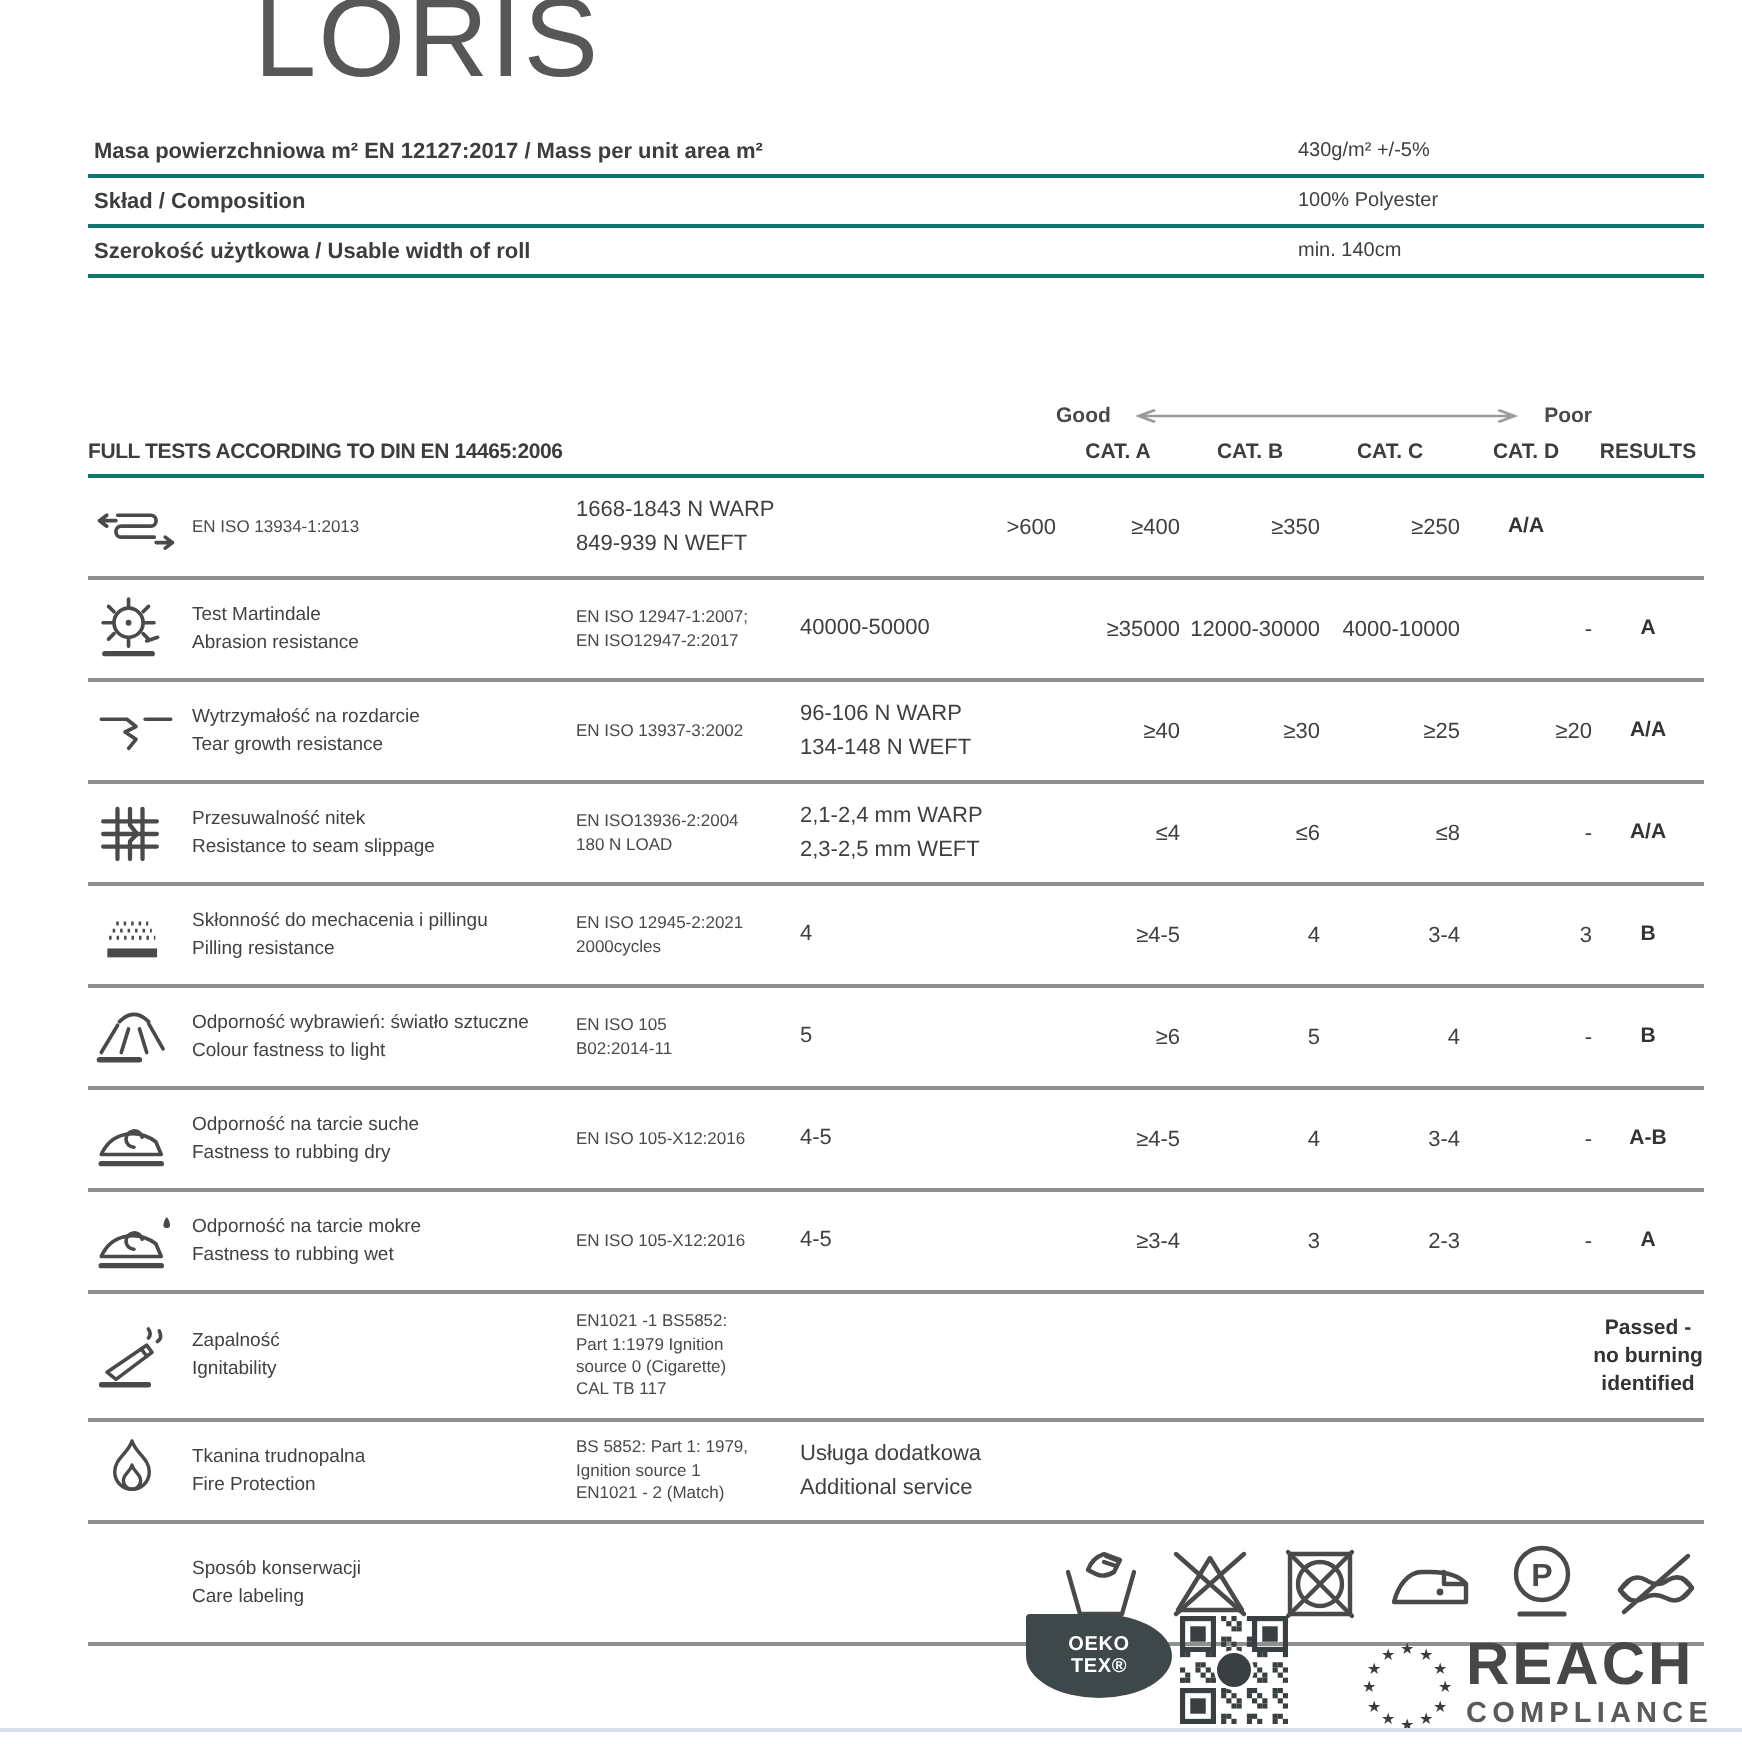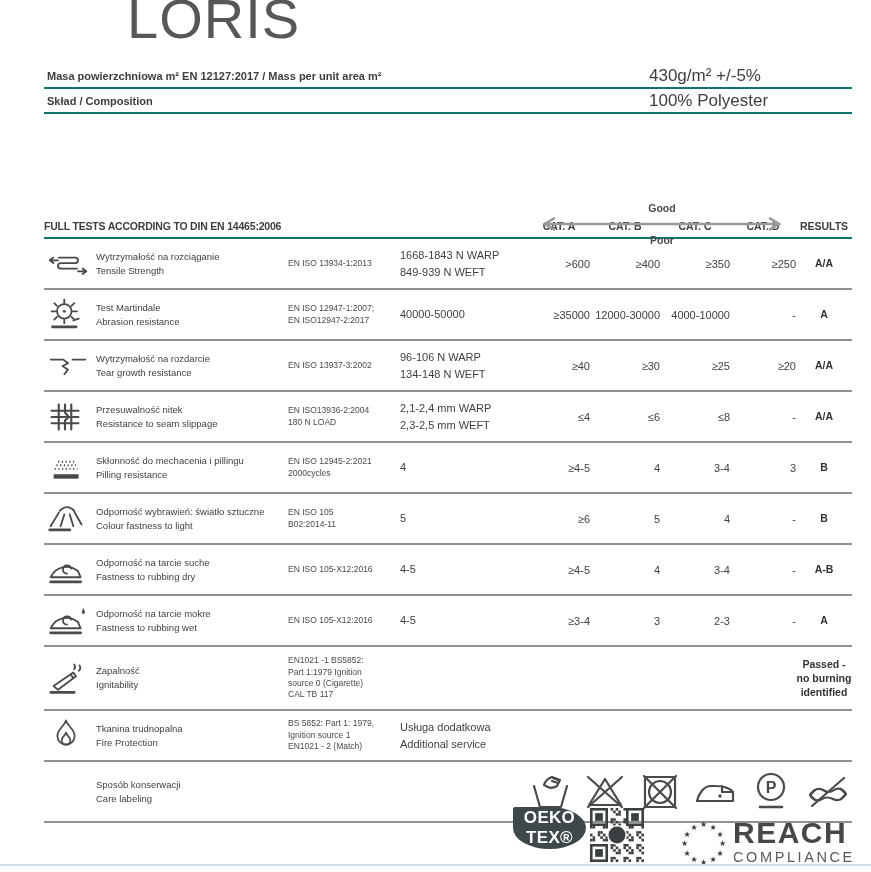--- a/index.html
+++ b/index.html
@@ -5,26 +5,26 @@
   html,body{margin:0;padding:0;background:#fff;}
   .page{position:relative;width:871px;height:872px;background:#fff;overflow:hidden;
         font-family:"Liberation Sans",sans-serif;color:#3f3f3f;}
   .title{position:absolute;left:127px;top:-9px;font-size:56px;font-weight:400;
          color:#575757;letter-spacing:1px;line-height:1;}
   
   .spec{position:absolute;left:44px;top:64px;width:808px;}
   .spec-row{display:flex;align-items:center;border-bottom:2px solid #0f766e;
             height:23px;padding-left:3px;}
   .spec-label{flex:0 0 602px;font-size:11px;font-weight:bold;color:#3d3d3d;}
-  .spec-value{flex:1;font-size:17px;color:#404040;}
+  .spec-value{flex:1;font-size:10px;color:#404040;}
   
   .tests{position:absolute;left:44px;top:202px;width:808px;}
   .goodpoor{position:relative;height:18px;}
   .gp-inner{position:absolute;left:484px;width:268px;top:0;display:flex;align-items:center;
-            font-size:10.5px;font-weight:bold;color:#4a4a4a;flex-direction:column;}
+            font-size:10.5px;font-weight:bold;color:#4a4a4a;}
   .gp-arrow{flex:1;margin:0 5px;height:10px;}
   .thead{display:grid;grid-template-columns:52px 192px 112px 128px 62px 70px 70px 66px 56px;
          align-items:end;padding-bottom:5px;border-bottom:2px solid #0f766e;}
   .thead-title{grid-column:1/5;font-size:10.5px;font-weight:bold;color:#3d3d3d;letter-spacing:-0.2px;}
   .thead-cat{text-align:center;font-size:10.5px;font-weight:bold;color:#3d3d3d;}
   .trow{display:grid;grid-template-columns:52px 192px 112px 128px 62px 70px 70px 66px 56px;
         align-items:center;border-bottom:2px solid #909090;min-height:45px;padding:2px 0;}
   .trow.tall{min-height:58px;}
   .c-icon{display:flex;justify-content:flex-start;padding-left:3px;}
   .c-name{font-size:9.5px;line-height:1.45;color:#424242;}
@@ -32,47 +32,51 @@
   .c-val{font-size:11px;line-height:1.5;color:#3f3f3f;}
   .c-cat{text-align:right;font-size:11px;color:#404040;}
   .c-res{text-align:center;font-size:10.5px;font-weight:bold;color:#333;line-height:1.35;}
   .pre{white-space:pre-line;}
   .care-icons{grid-column:5/10;display:flex;justify-content:space-between;
               align-items:center;padding:0 2px;}
   .care-icons svg{display:block;}
   
   .oeko{position:absolute;left:513px;top:807px;width:73px;height:42px;background:#3e4749;
         border-radius:2px 52% 52% 52%;display:flex;flex-direction:column;align-items:center;
-        justify-content:center;color:#fff;font-weight:bold;font-size:17px;line-height:1.15;
+        justify-content:center;color:#fff;font-weight:bold;font-size:10px;line-height:1.15;
         letter-spacing:0.3px;}
   .qr{position:absolute;left:590px;top:808px;}
   .stars{position:absolute;left:682px;top:822px;width:46px;height:46px;}
   .stars span{position:absolute;font-size:8px;color:#3c3c3c;}
   .reach{position:absolute;left:733px;top:818px;}
   .reach-title{font-size:30px;font-weight:600;color:#474747;letter-spacing:1.5px;line-height:1;}
-  .reach-sub{font-size:14.5px;font-weight:400;color:#5a5a5a;letter-spacing:2.6px;margin-top:1px;}
+  .reach-sub{font-size:14.5px;font-weight:700;color:#5a5a5a;letter-spacing:2.6px;margin-top:1px;}
   .bottom-line{position:absolute;left:0;top:864px;width:871px;height:2px;background:#d6dfe7;}
   svg.ic{stroke:#4a4a4a;stroke-width:2;fill:none;stroke-linecap:round;stroke-linejoin:round;}
   svg.care{stroke:#4a4a4a;stroke-width:2.2;fill:none;stroke-linecap:round;stroke-linejoin:round;}
 </style>
 </head>
 <body>
 
 <div class="page">
 
   <div class="title">LORIS</div>
 
   <div class="spec">
     <div class="spec-row">
       <div class="spec-label">Masa powierzchniowa m² EN 12127:2017 / Mass per unit area m²</div>
       <div class="spec-value">430g/m² +/-5%</div>
     </div>
     <div class="spec-row">
       <div class="spec-label">Skład / Composition</div>
       <div class="spec-value">100% Polyester</div>
+    </div>
+    <div class="spec-row">
+      <div class="spec-label">Szerokość użytkowa / Usable width of roll</div>
+      <div class="spec-value">min. 140cm</div>
     </div>
   </div>
 
   <div class="tests">
     <div class="goodpoor">
       <div class="gp-inner">
         <span>Good</span>
         <svg class="gp-arrow" viewBox="0 0 130 10" preserveAspectRatio="none">
             <path d="M6 5 H124 M11 2 L6 5 L11 8 M119 2 L124 5 L119 8" stroke="#9a9a9a" stroke-width="1.3" fill="none"></path>
           </svg>
@@ -89,24 +93,20 @@
       <div class="thead-cat">RESULTS</div>
     </div>
 
     <div class="trow">
       <div class="c-icon">
         <svg class="ic" width="42" height="32" viewBox="0 0 46 34">
             <path d="M13 10 h18 c4 0 4 6 0 6 h-16 c-4 0 -4 6 0 6 h18"></path>
             <path d="M12 13 H3 M7 10 L3 13 L7 16"></path>
             <path d="M34 25 h9 M39 22 l4 3 -4 3"></path>
           </svg>
-      </div>
-      <div class="c-name">
-        <div>Wytrzymałość na rozciąganie</div>
-        <div>Tensile Strength</div>
       </div>
       <div class="c-std pre">EN ISO 13934-1:2013</div>
       <div class="c-val pre">1668-1843 N WARP
 849-939 N WEFT</div>
       <div class="c-cat">&gt;600</div>
       <div class="c-cat">≥400</div>
       <div class="c-cat">≥350</div>
       <div class="c-cat">≥250</div>
       <div class="c-res pre">A/A</div>
     </div>

